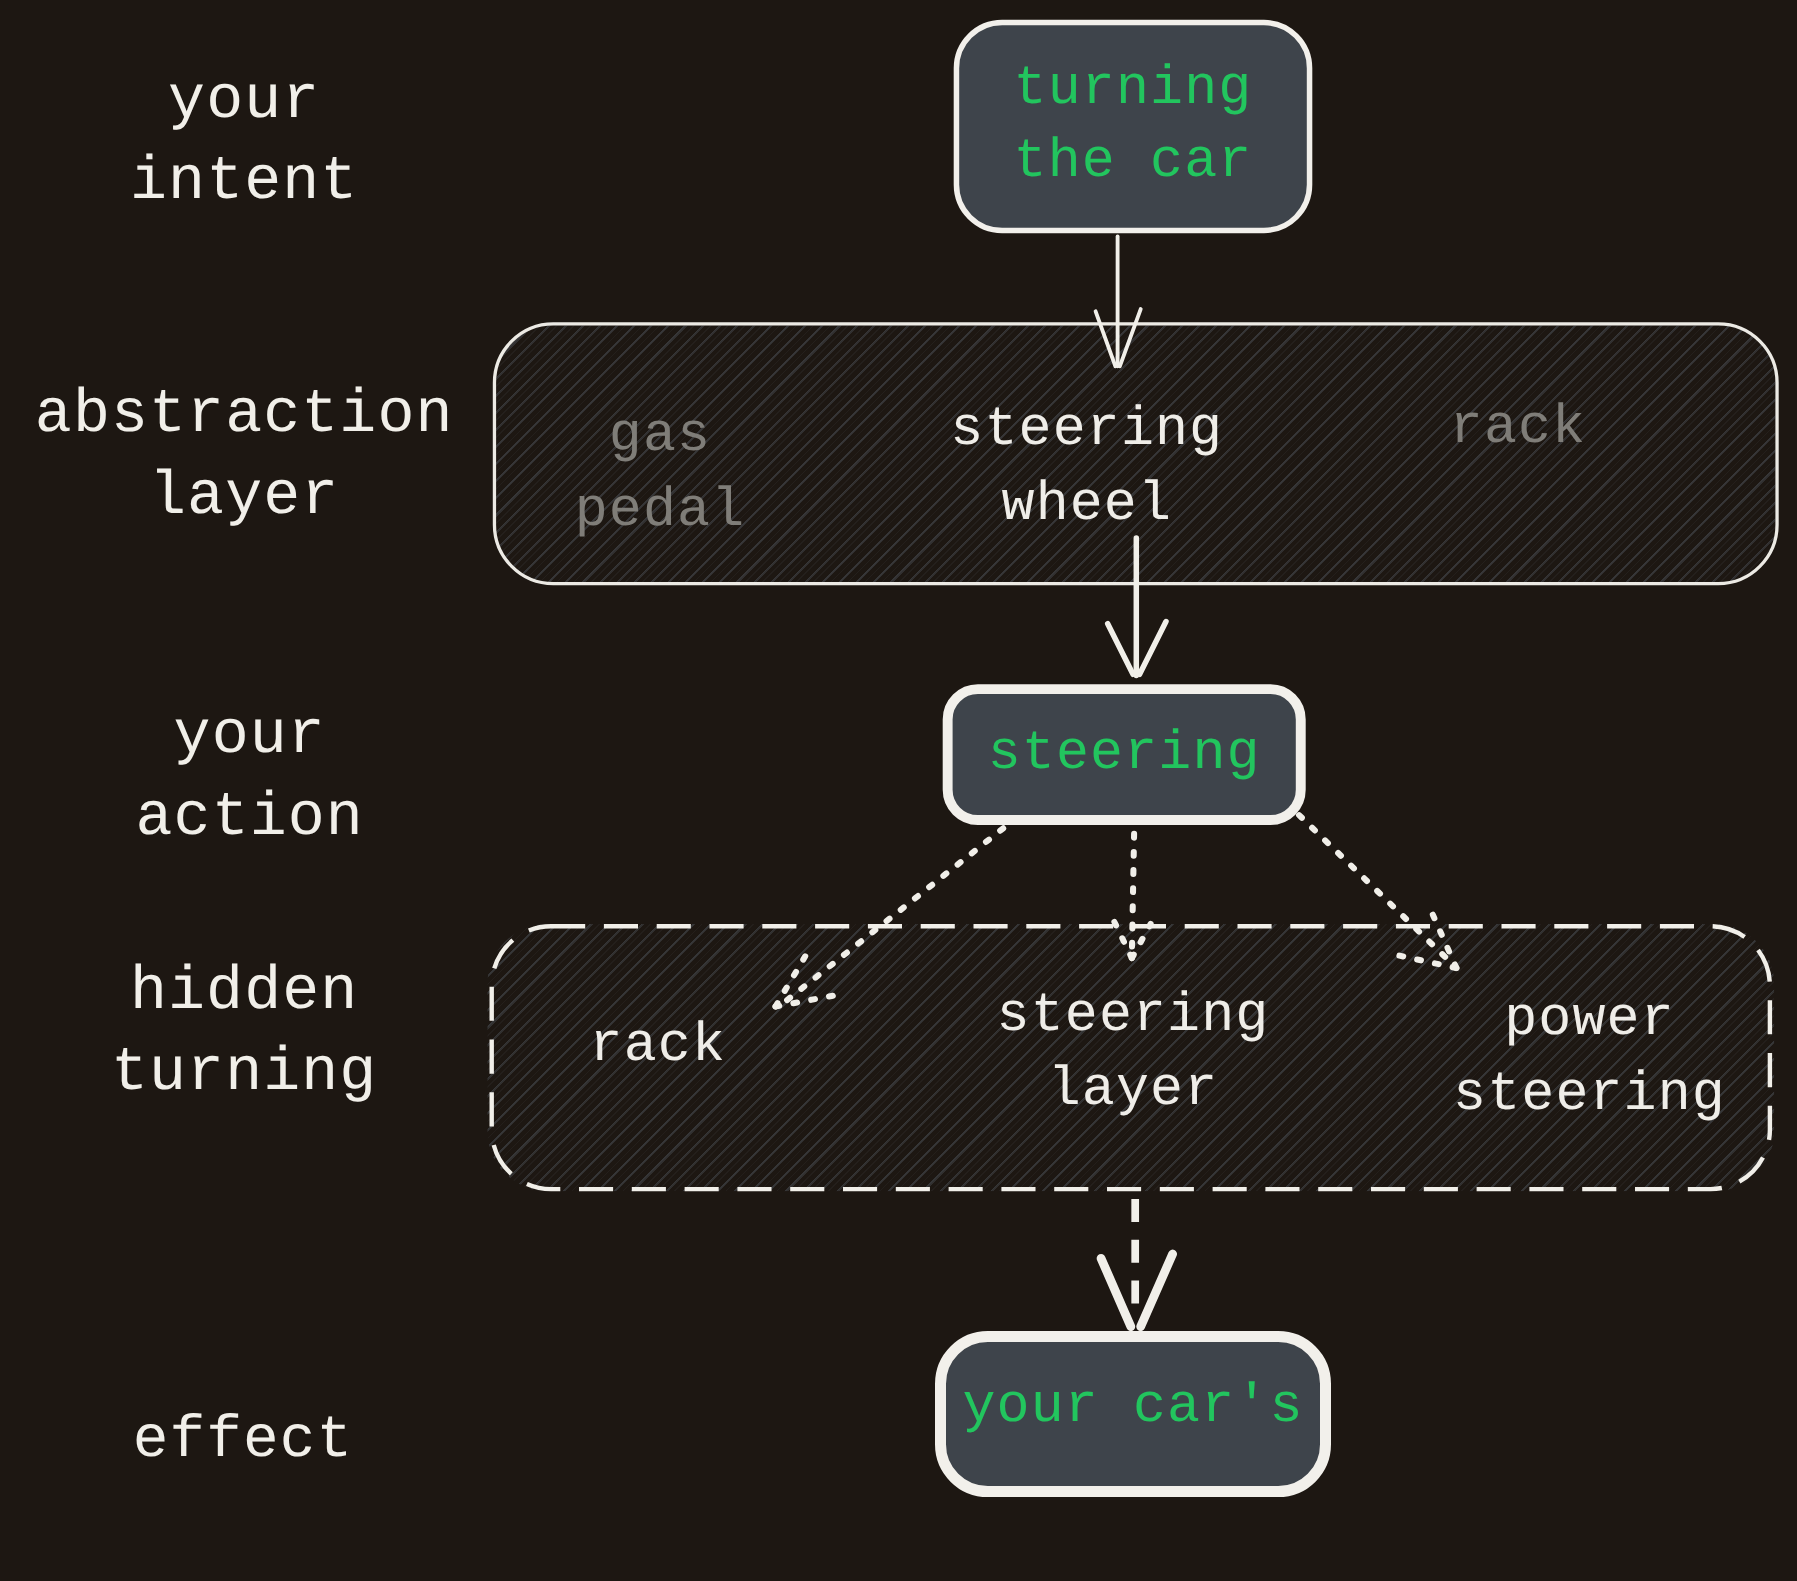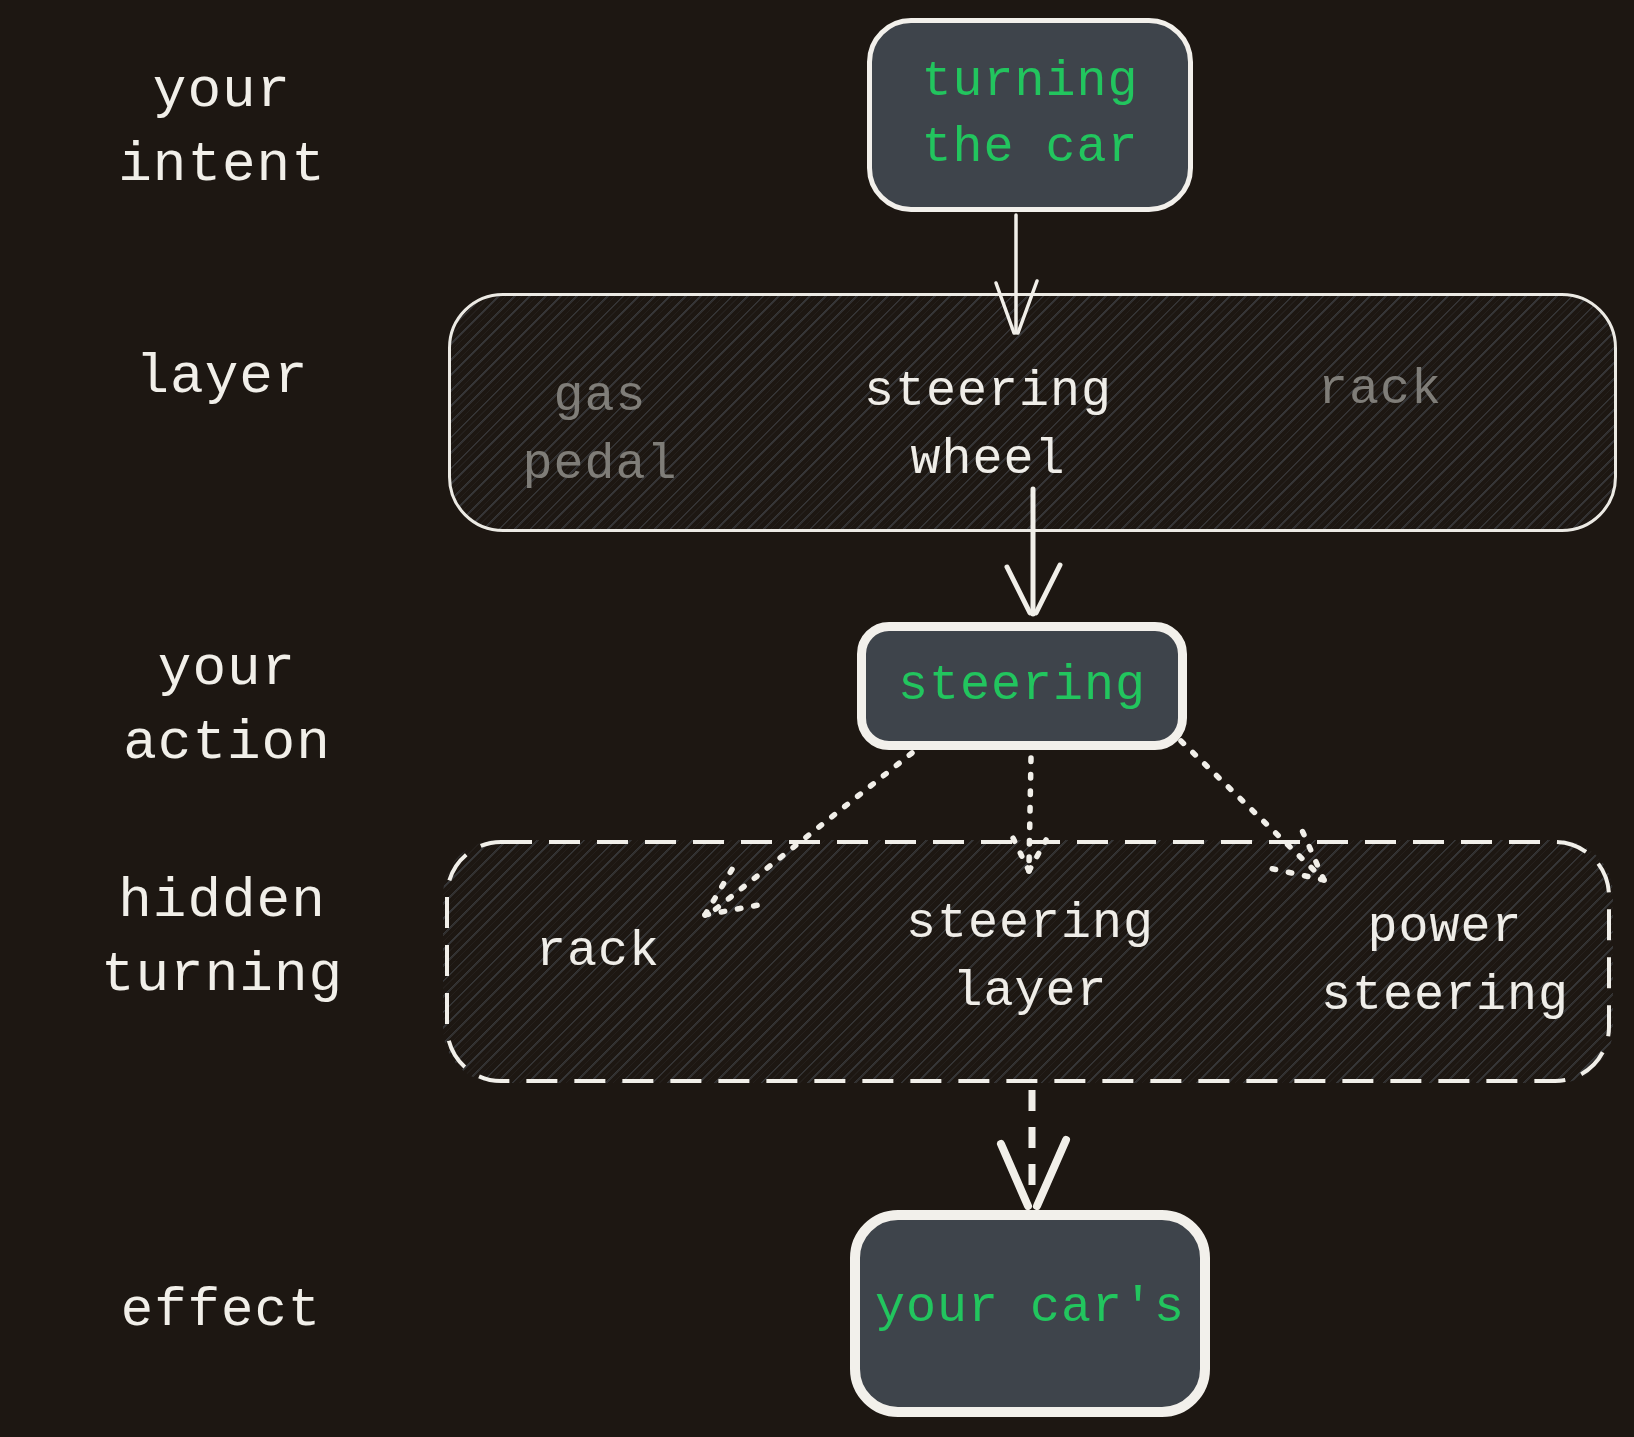--- a/index.html
+++ b/index.html
@@ -37,21 +37,21 @@
     left: 867px; top: 18px; width: 326px; height: 194px;
     border-radius: 44px;
     display: flex; flex-direction: column; justify-content: center; align-items: center;
   }
   #box-action {
     left: 857px; top: 622px; width: 330px; height: 128px;
     border-radius: 32px; border-width: 9px;
     display: flex; justify-content: center; align-items: center;
   }
   #box-effect {
-    left: 850px; top: 1210px; width: 360px; height: 207px;
+    left: 850px; top: 1210px; width: 360px; height: 151px;
     border-radius: 48px; border-width: 10px;
     display: flex; flex-direction: column; justify-content: center; align-items: center;
     padding-bottom: 12px;
   }
 
   .hatch {
     background-image:
       repeating-linear-gradient(135deg,
         rgba(145,165,190,0.17) 0px, rgba(145,165,190,0.17) 2px,
         transparent 2px, transparent 11px),
@@ -99,20 +99,21 @@
 </head>
 <body>
 
 <div class="stage">
 
   <div class="side-label" id="lbl-intent">
     <div>your</div>
     <div>intent</div>
   </div>
   <div class="side-label" id="lbl-abstraction">
+    <div>abstraction</div>
     <div>layer</div>
   </div>
   <div class="side-label" id="lbl-action">
     <div>your</div>
     <div>action</div>
   </div>
   <div class="side-label" id="lbl-hidden">
     <div>hidden</div>
     <div>turning</div>
   </div>

